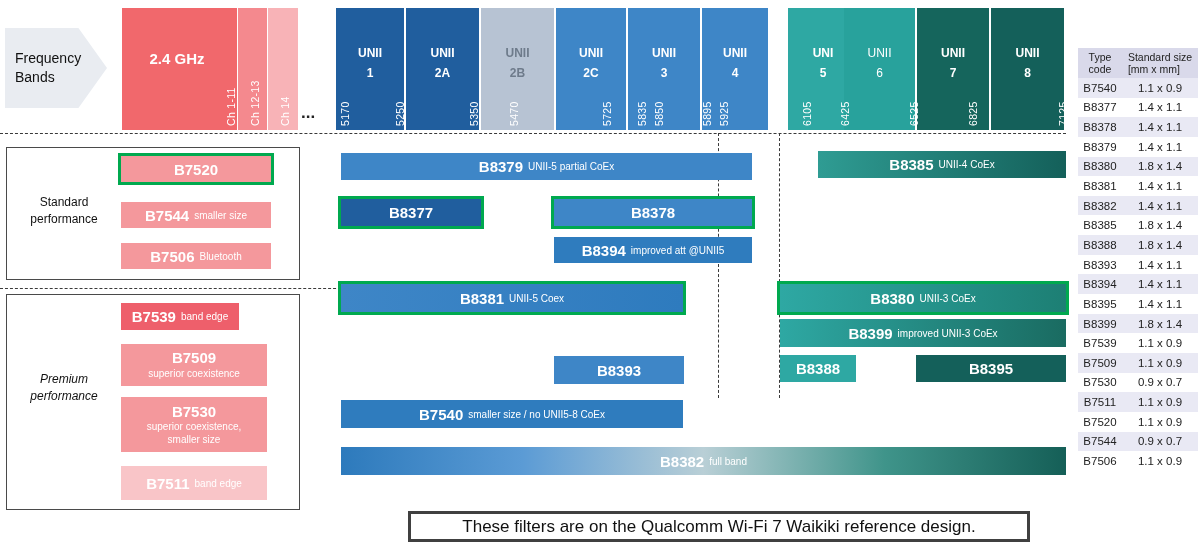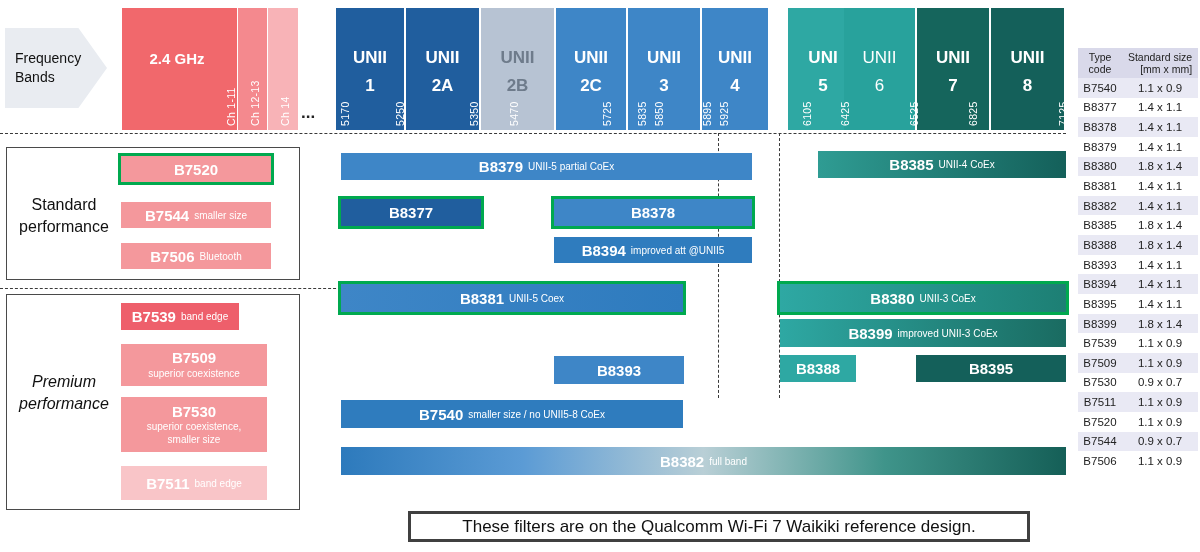--- a/index.html
+++ b/index.html
@@ -16,55 +16,55 @@
   
   .b24-main  { position:absolute; left:122px; top:8px; width:115px; height:122px; background:#f1686c; }
   .b24-c1213 { position:absolute; left:237px; top:8px; width:30px;  height:122px; background:#f4898e; border-left:1px solid #fff; }
   .b24-c14   { position:absolute; left:267px; top:8px; width:31px;  height:122px; background:#f8b3b7; border-left:1px solid #fff; }
   .b24-title { position:absolute; left:122px; top:50px; width:110px; text-align:center; color:#fff; font-weight:bold; font-size:15px; }
 
   .ellipsis { position:absolute; left:301px; top:103px; font-size:17px; font-weight:bold; color:#222; }
 
   
   .band { position:absolute; top:8px; height:122px; border-right:2px solid #fff; color:#fff; }
-  .band-name { position:absolute; top:36px; left:0; right:0; text-align:center; font-weight:bold; font-size:17px; line-height:1.65; }
+  .band-name { position:absolute; top:36px; left:0; right:0; text-align:center; font-weight:bold; font-size:12px; line-height:1.65; }
 
   
   .rot { position:absolute; transform:rotate(-90deg); transform-origin:0 0; font-size:10.5px; color:#fff;
     white-space:nowrap; letter-spacing:.3px; }
 
   
   .hline { position:absolute; height:0; border-top:1.6px dashed #3a3a3a; }
   .hline-top { left:0; top:133px; width:1066px; }
   .hline-mid { left:0; top:288px; width:346px; }
   .vline { position:absolute; width:0; top:133px; height:265px; border-left:1.6px dashed #3a3a3a; z-index:1; }
   .vline-5925 { left:718px; }
   .vline-5945 { left:779px; }
 
   
   .perf-box { position:absolute; left:6px; width:294px; background:#fff; border:1px solid #4a4a4a; z-index:2; }
   .box-standard { top:147px; height:133px; }
   .box-premium  { top:294px; height:216px; }
-  .perf-label { position:absolute; left:14px; width:100px; text-align:center; font-size:16px; color:#111; line-height:1.4; z-index:2; }
+  .perf-label { position:absolute; left:14px; width:100px; text-align:center; font-size:12px; color:#111; line-height:1.4; z-index:2; }
   .label-standard { top:194px; }
   .label-premium  { top:371px;font-style:italic; }
 
   
   .bar, .pill { position:absolute; display:flex; align-items:center; justify-content:center; color:#fff;
     white-space:nowrap; z-index:3; }
   .bar .code, .pill .code { font-weight:bold; font-size:15px; }
   .bar .sub,  .pill .sub  { font-size:10px; margin-left:5px; font-weight:normal; }
   .pill.stacked { flex-direction:column; white-space:normal; line-height:1.25; }
   .pill.stacked .sub { margin-left:0; text-align:center; }
   .hl { outline:3px solid #00a94f; }
 
   
   .pkg-table { position:absolute; left:1078px; top:48px; width:120px; color:#222; z-index:2; }
   .thead { display:flex; background:#d9d9ea; height:30px; font-size:10.5px; }
-  .tc { display:flex; align-items:center; justify-content:center; text-align:right; }
+  .tc { display:flex; align-items:center; justify-content:center; text-align:left; }
   .tc1 { width:44px; } .tc2 { width:76px; }
   .trow { display:flex; height:19.65px; background:#fff; font-size:11.5px; }
   .trow.shade { background:#e9e9f4; }
 
   
   .callout { position:absolute; left:408px; top:511px; width:622px; height:31px; border:3px solid #404040;
     background:#fff; display:flex; align-items:center; justify-content:center; font-size:17px; color:#111; z-index:4; }
 </style>
 </head>
 <body>

